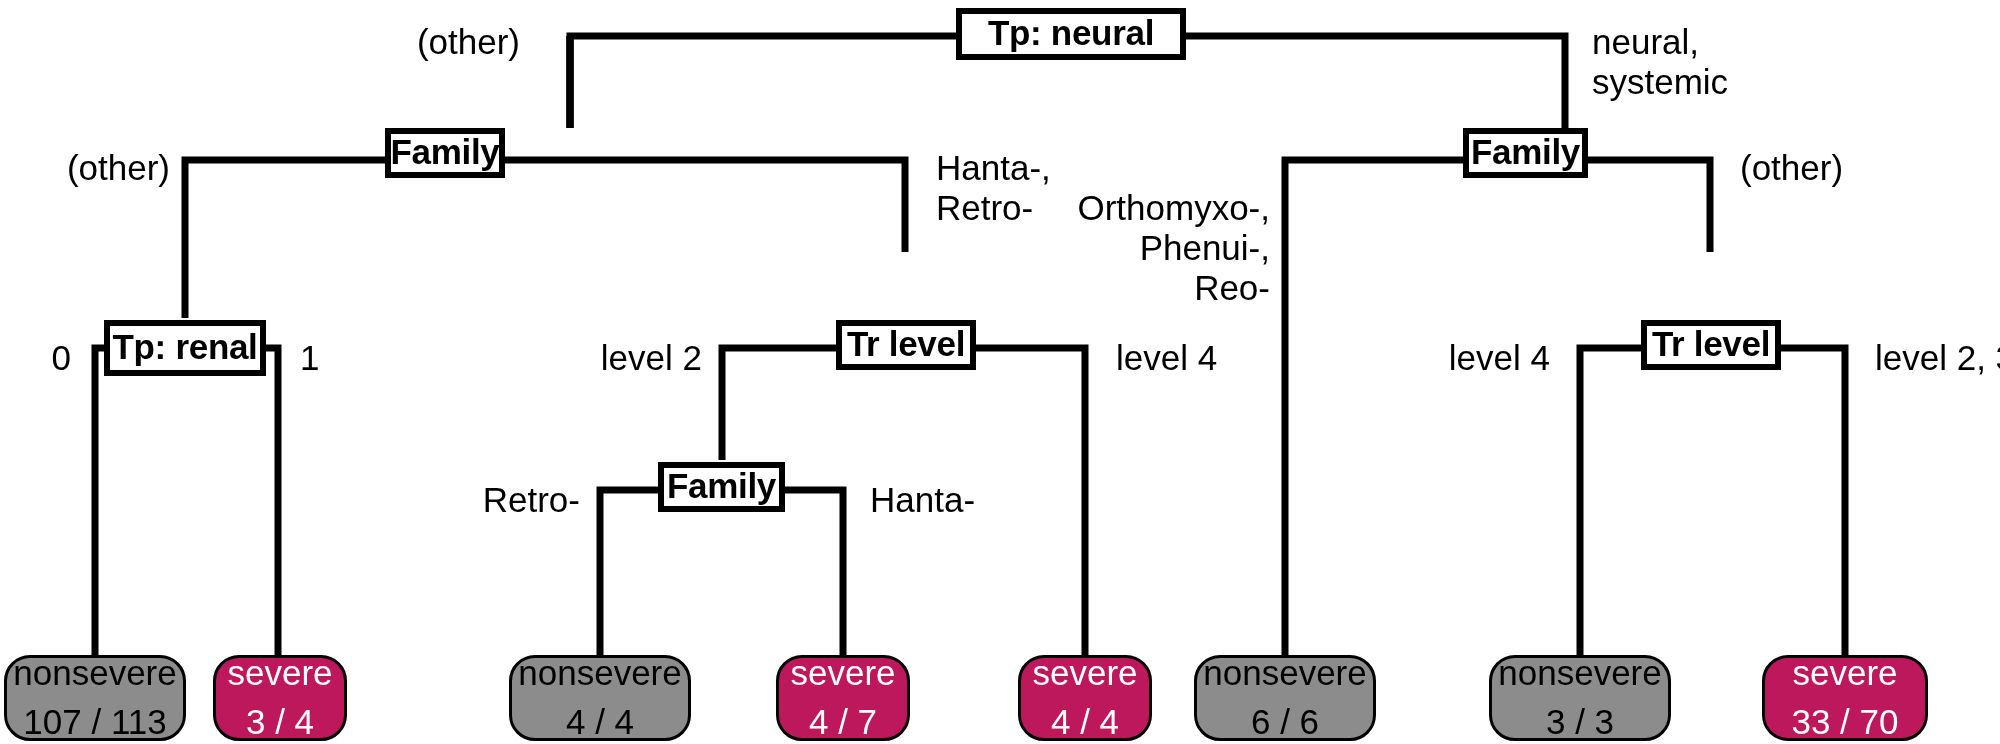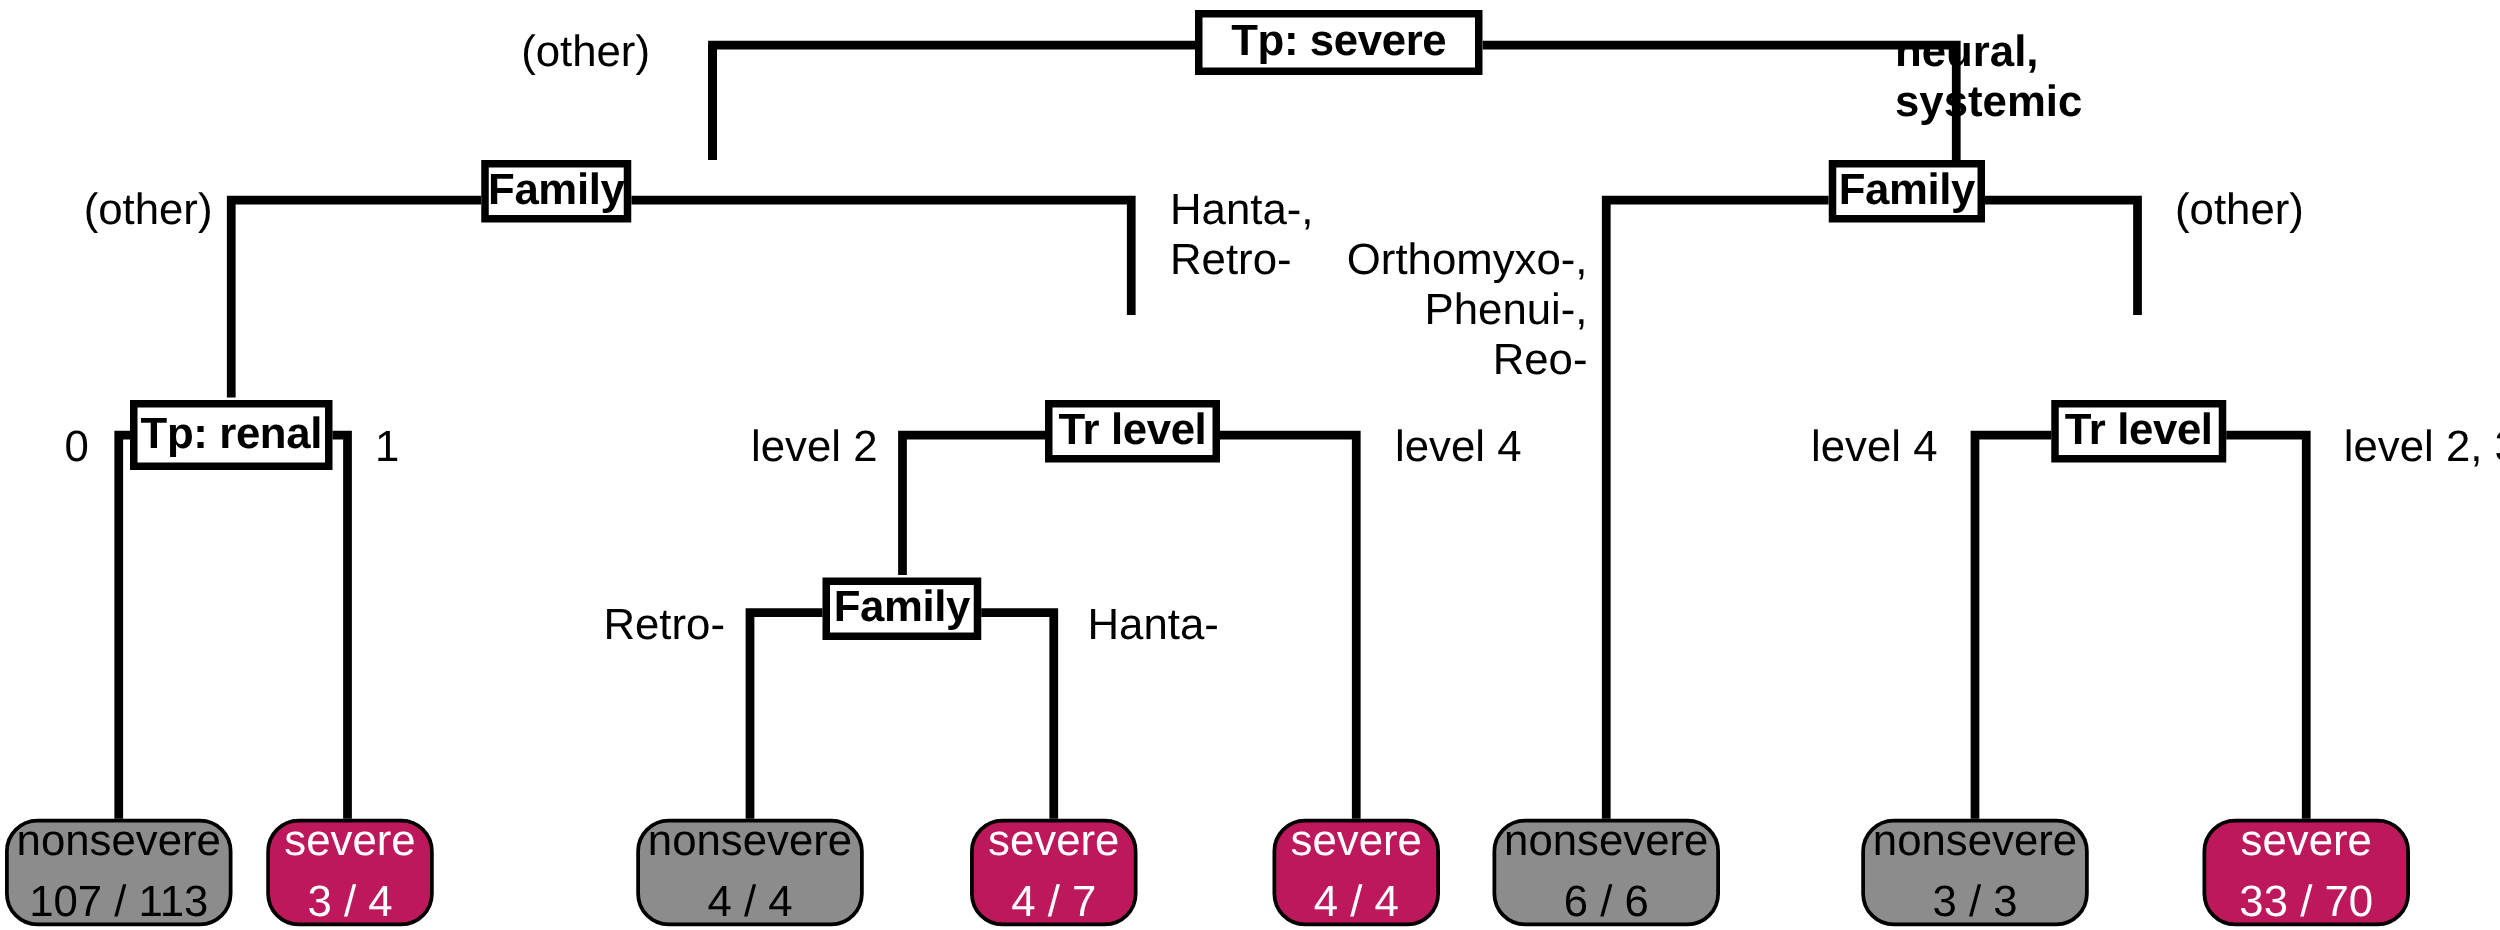--- a/index.html
+++ b/index.html
@@ -112,21 +112,21 @@
     <path d="M 970 348 L 1085 348 L 1085 655"></path>
 
     <path d="M 1645 348 L 1580 348 L 1580 655"></path>
     <path d="M 1775 348 L 1845 348 L 1845 655"></path>
 
     <path d="M 660 490 L 600 490 L 600 655"></path>
     <path d="M 783 490 L 843 490 L 843 655"></path>
   </svg>
 
   <div class="node" style="left:956px; top:8px; width:230px; height:52px;">
-    <span>Tp: severe</span>
+    <span>Tp: neural</span>
   </div>
 
   <div class="node" style="left:385px; top:128px; width:120px; height:50px;">
     <span>Family</span>
   </div>
 
   <div class="node" style="left:1463px; top:128px; width:125px; height:50px;">
     <span>Family</span>
   </div>
 
@@ -141,21 +141,21 @@
   <div class="node" style="left:1641px; top:320px; width:140px; height:50px;">
     <span>Tr level</span>
   </div>
 
   <div class="node" style="left:658px; top:462px; width:127px; height:50px;">
     <span>Family</span>
   </div>
 
   <div class="edge-label align-right" style="left:250px; top:22px; width:270px;">(other)</div>
 
-  <div class="edge-label align-left" style="left:1516px; top:22px; width:330px;font-weight:bold;">neural,
+  <div class="edge-label align-left" style="left:1592px; top:22px; width:330px;">neural,
 systemic</div>
 
   <div class="edge-label align-right" style="left:-20px; top:148px; width:190px;">(other)</div>
 
   <div class="edge-label align-left" style="left:936px; top:148px; width:290px;">Hanta-,
 Retro-</div>
 
   <div class="edge-label align-right" style="left:1000px; top:188px; width:270px;">Orthomyxo-,
 Phenui-,
 Reo-</div>

